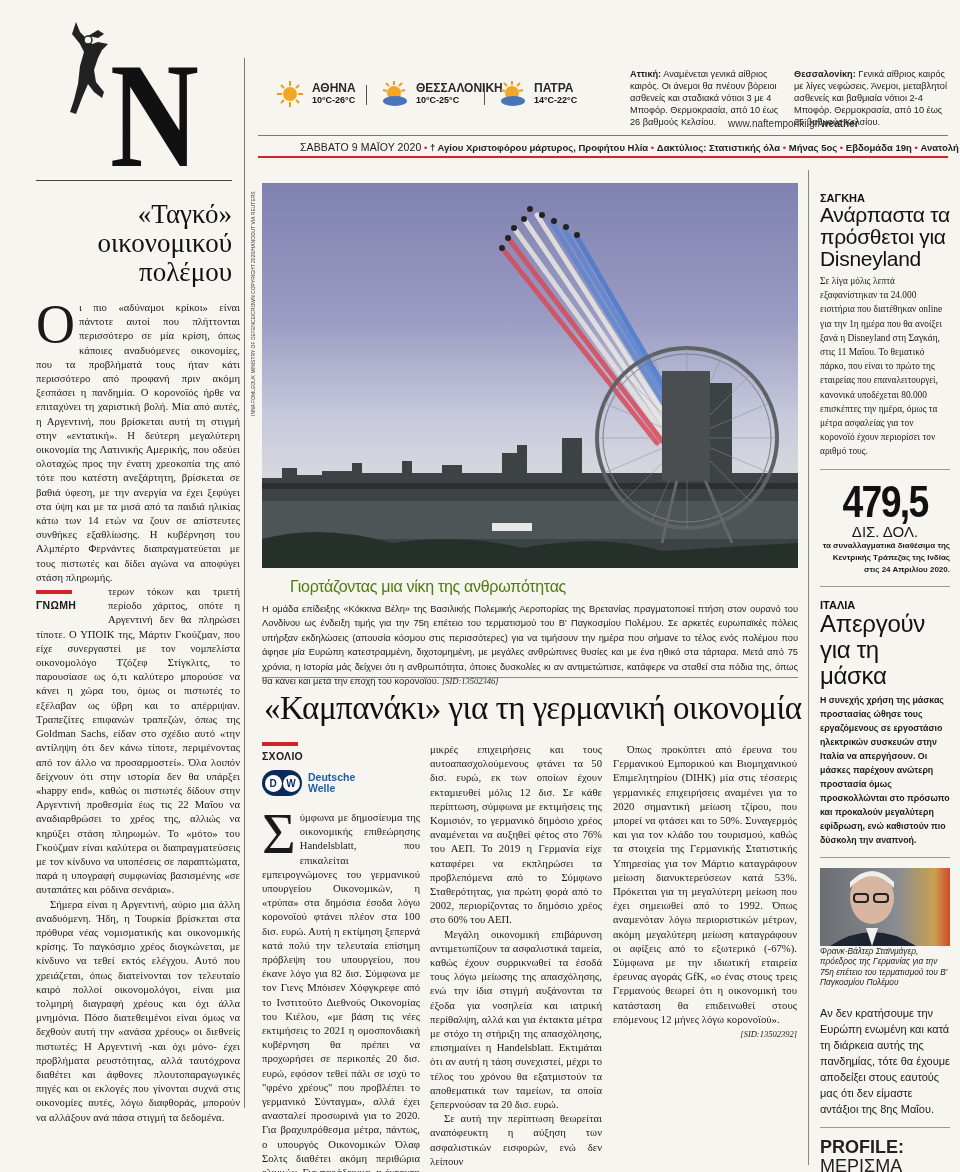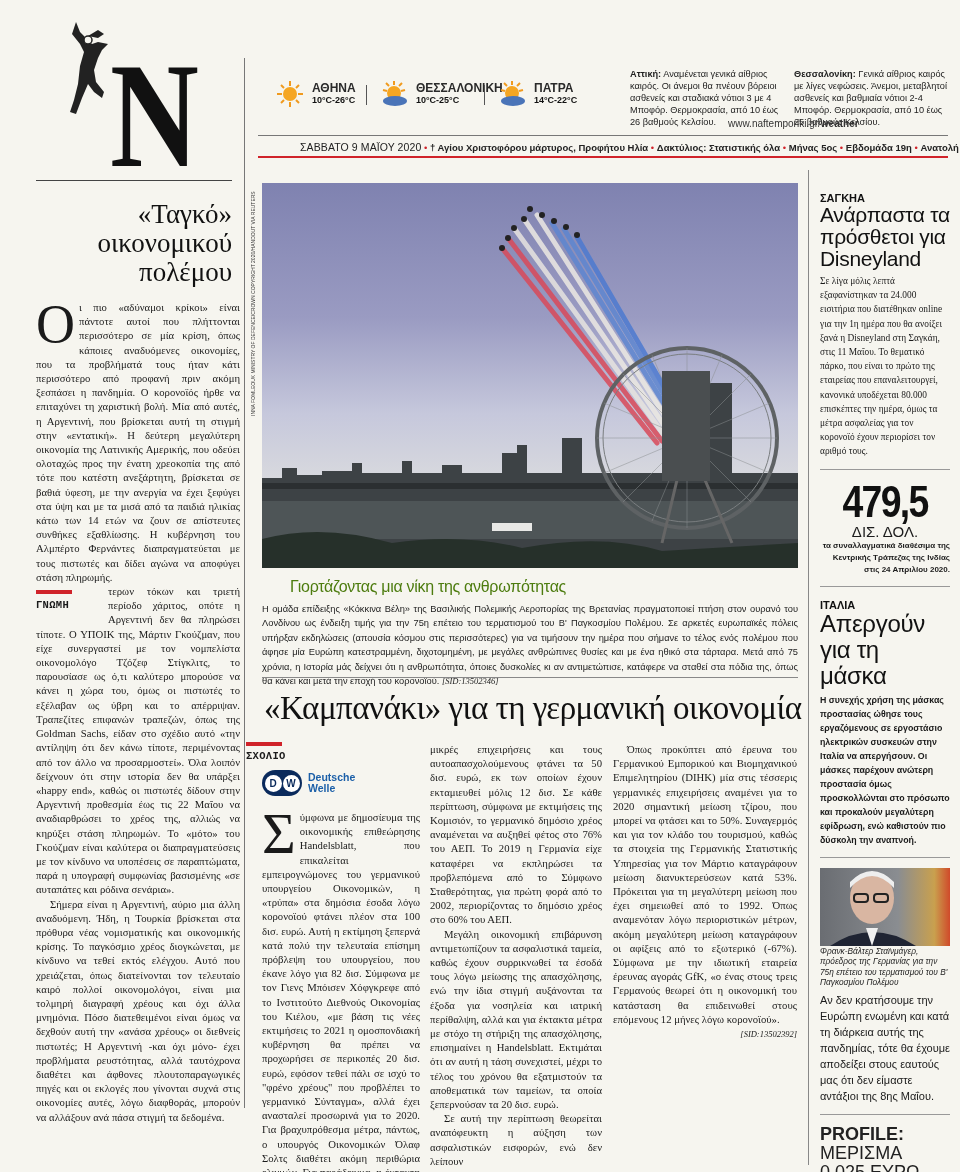--- a/index.html
+++ b/index.html
@@ -34,54 +34,54 @@
 
   
   #op-title { left: 36px; top: 200px; width: 196px; text-align: right; font-size: 27px; line-height: 29px; font-family: "Liberation Serif", serif; color: #111; }
   .col-text { font-size: 10.7px; line-height: 14.2px; text-align: justify; color: #1a1a1a; hyphens: auto; }
   .col-text p { text-indent: 14px; }
   .col-text p.noind { text-indent: 0; }
   .dropcap { float: left; font-size: 54px; line-height: 44px; margin: 2px 4px 0 0; font-family: "Liberation Serif", serif; }
   #left-col { left: 36px; top: 300px; width: 204px; }
   .sid { font-style: italic; font-size: 8.5px; }
   .kicker-bar { width: 36px; height: 4px; background: #d0232a; margin-bottom: 4px; }
-  .kicker { font-family: Liberation Mono, monospace; font-weight: 700; font-size: 10.5px; letter-spacing: 0.3px; }
+  .kicker { font-family: Liberation Sans, sans-serif; font-weight: 700; font-size: 10.5px; letter-spacing: 0.3px; }
   #gnomi { float: left; width: 68px; margin: 6px 4px 4px 0; }
 
   
   #photo { left: 262px; top: 183px; width: 536px; height: 385px; overflow: hidden; background: linear-gradient(180deg, #7f82b0 0%, #9a9bc2 35%, #c6c8dc 60%, #d9dade 78%, #555a5e 86%, #3a3f3c 100%); }
   #photo-credit { left: 250px; top: 186px; width: 10px; height: 230px; font-size: 5px; writing-mode: vertical-rl; transform: rotate(180deg); color: #333; font-family: "Liberation Sans", sans-serif; white-space: nowrap; }
   #caption-title { left: 262px; top: 578px; font-size: 16px; font-weight: 400; font-family: "Liberation Sans", sans-serif; letter-spacing: -0.3px; color: #4d7c0f; margin-left: 28px; }
   #caption-body { left: 262px; top: 602px; width: 536px; font-size: 9.3px; line-height: 14.4px; font-family: "Liberation Sans", sans-serif; color: #222; text-align: justify; }
   #mid-rule { left: 262px; top: 677px; width: 536px; height: 1px; background: #888; }
 
   
   #main-title { left: 264px; top: 690px; font-size: 33px; font-family: "Liberation Serif", serif; letter-spacing: -0.5px; color: #111; white-space: nowrap; }
-  #scholio { left: 246px; top: 742px; }
+  #scholio { left: 262px; top: 742px; }
   #dw-logo { left: 262px; top: 770px; display: flex; align-items: center; gap: 6px; }
   #dw-circle { width: 40px; height: 26px; border-radius: 14px; background: #0a2a5c; color: #fff; font-family: "Liberation Sans", sans-serif; font-weight: 700; font-size: 13px; display: flex; align-items: center; justify-content: center; gap: 1px; }
   #dw-circle span { display: inline-block; width: 17px; height: 17px; border-radius: 50%; background: #fff; color: #0a2a5c; font-size: 10px; line-height: 17px; text-align: center; }
   #dw-name { font-family: "Liberation Sans", sans-serif; font-weight: 700; font-size: 10.5px; line-height: 11px; color: #1b5fa8; }
   #main-col1 { left: 262px; top: 810px; width: 158px; }
   #main-col2 { left: 430px; top: 742px; width: 172px; }
   #main-col3 { left: 613px; top: 742px; width: 184px; }
 
   
   #right { left: 820px; top: 180px; width: 130px; }
   .rk { font-family: "Liberation Sans", sans-serif; font-size: 11px; font-weight: 700; color: #111; margin-top: 12px; }
   .rh { font-family: "Liberation Sans", sans-serif; font-size: 21px; line-height: 22px; color: #111; letter-spacing: -0.3px; }
   .rtxt { font-size: 9.4px; line-height: 14.2px; color: #1a1a1a; }
   .rsans { font-family: "Liberation Sans", sans-serif; font-size: 8.8px; line-height: 14px; font-weight: 700; color: #1a1a1a; }
   .rrule { height: 1px; background: #999; margin: 10px 0; }
   #big-num { font-family: "Liberation Sans", sans-serif; font-size: 44px; font-weight: 700; text-align: center; line-height: 44px; letter-spacing: -2px; transform: scaleX(0.85); color: #111; }
   #big-unit { font-family: "Liberation Sans", sans-serif; font-size: 15px; text-align: center; line-height: 16px; }
   #big-desc { font-family: "Liberation Sans", sans-serif; font-size: 8px; font-weight: 700; text-align: right; line-height: 12px; }
   #portrait { width: 130px; height: 78px; position: relative; overflow: hidden; background: linear-gradient(90deg, #6a6d72 0%, #8a8d91 60%, #c9a04e 88%, #d04a2a 100%); }
   .pcap { font-family: "Liberation Sans", sans-serif; font-size: 8.3px; line-height: 10.5px; font-style: italic; color: #222; }
-  .quote { font-family: "Liberation Sans", sans-serif; font-size: 11px; line-height: 16px; color: #1a1a1a; margin-top: 4px; }
+  .quote { font-family: "Liberation Sans", sans-serif; font-size: 11px; line-height: 16px; color: #1a1a1a; margin-top: 17px; }
   #profile { font-family: "Liberation Sans", sans-serif; line-height: 19px; }
   #profile .p1 { font-size: 18px; font-weight: 700; color: #222; }
   #profile .p2 { font-size: 18px; color: #222; }
   #profile .pg { font-size: 9px; color: #d0232a; margin-left: 10px; }
 </style>
 </head>
 <body>
 
 <svg id="hermes" class="abs" viewBox="0 0 60 110">
   <path d="M18 8 L14 20 L22 30 L26 38 L22 52 L20 70 L16 86 L12 98 L18 100 L24 84 L30 70 L36 78 L44 84 L46 78 L38 68 L36 56 L40 44 L44 36 L50 30 L40 28 L34 30 L28 24 L22 18 Z" fill="#222"></path>

